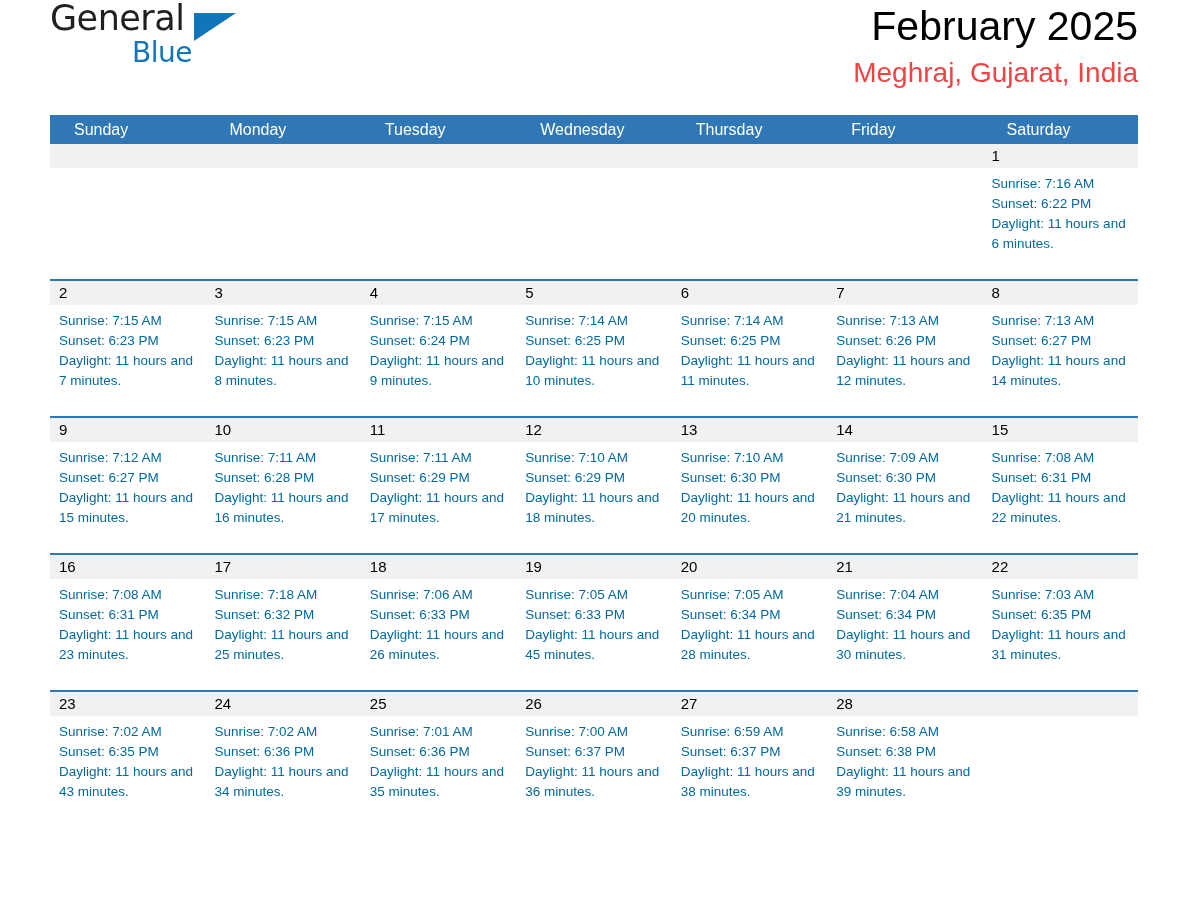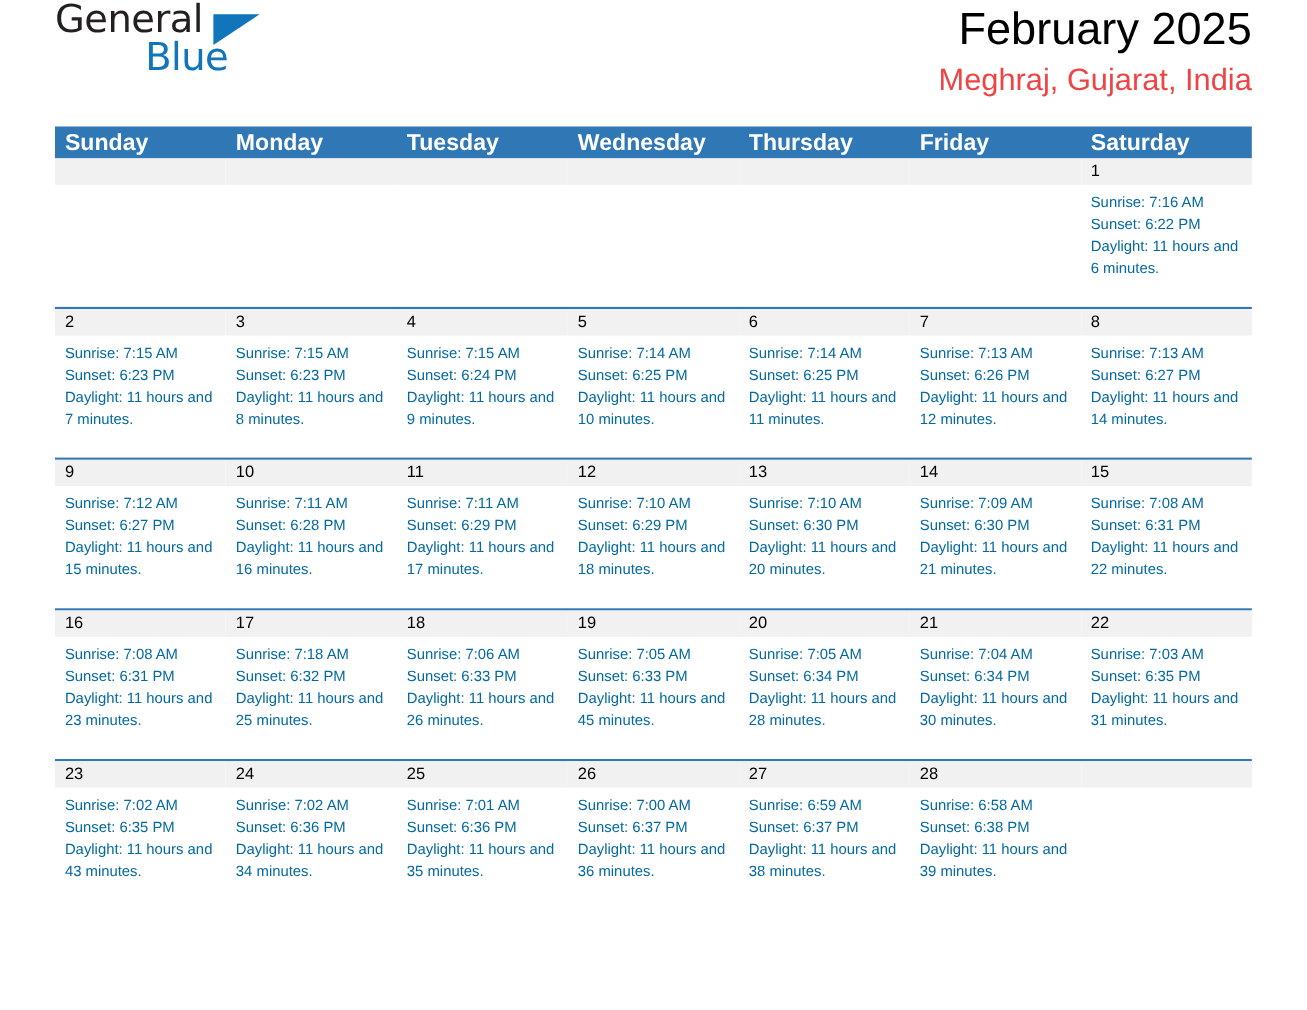--- a/index.html
+++ b/index.html
@@ -36,21 +36,21 @@
   }
   .logo-general {
     font-size: 35px;
     font-weight: 400;
     letter-spacing: -0.5px;
     color: #231f20;
     line-height: 36px;
     font-family: "DejaVu Sans", sans-serif;
   }
   .logo-blue {
-    font-size: 35px;
+    font-size: 28px;
     font-weight: 400;
     letter-spacing: -0.5px;
     color: #1175bb;
     line-height: 34px;
     margin-left: 82px;
     font-family: "DejaVu Sans", sans-serif;
   }
   .logo-triangle {
     position: absolute;
     left: 144px;
@@ -85,26 +85,25 @@
     width: 1088px;
   }
   .weekdays {
     display: grid;
     grid-template-columns: repeat(7, 1fr);
     background: #3077b5;
     height: 29px;
   }
   .weekday {
     color: #ffffff;
-    font-size: 21px;
+    font-size: 16px;
     line-height: 29px;
-    padding-left: 9px;
+    padding-left: 24px;
     box-sizing: border-box;
     white-space: nowrap;
-    font-weight: bold;
   }
   .week {
     display: grid;
     grid-template-columns: repeat(7, 1fr);
     border-top: 2px solid #3077b5;
     margin-top: 9px;
   }
   .week.first {
     margin-top: 0;
     border-top: none;

